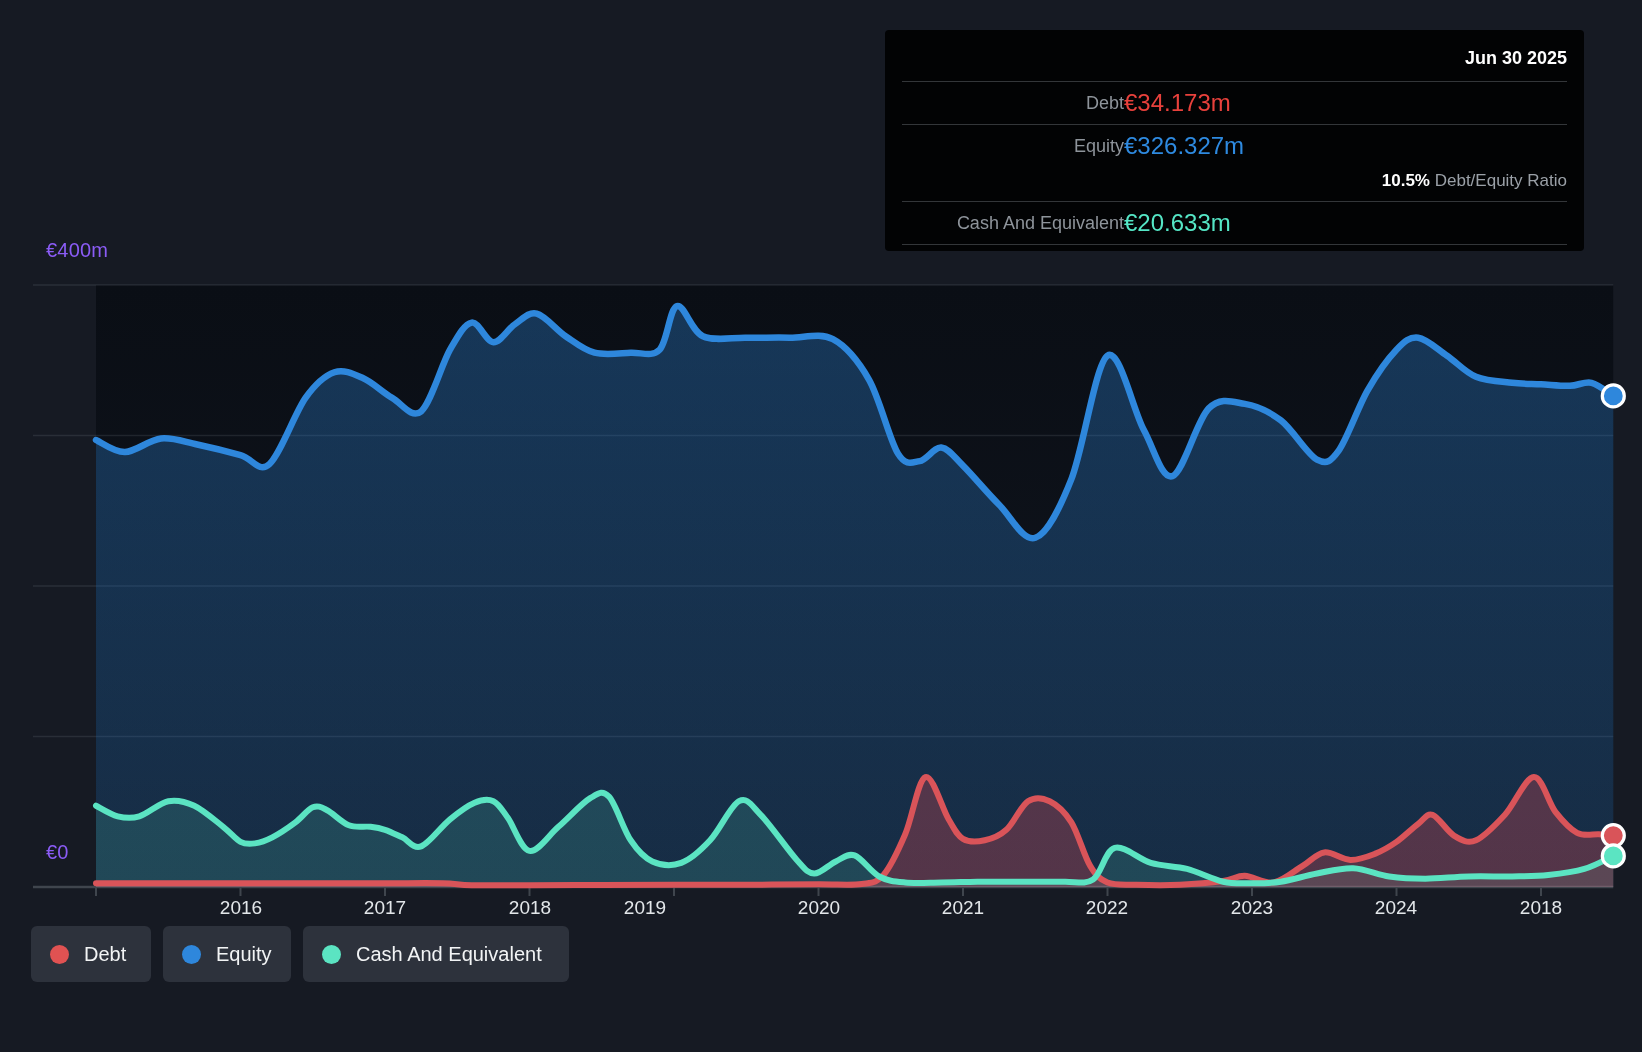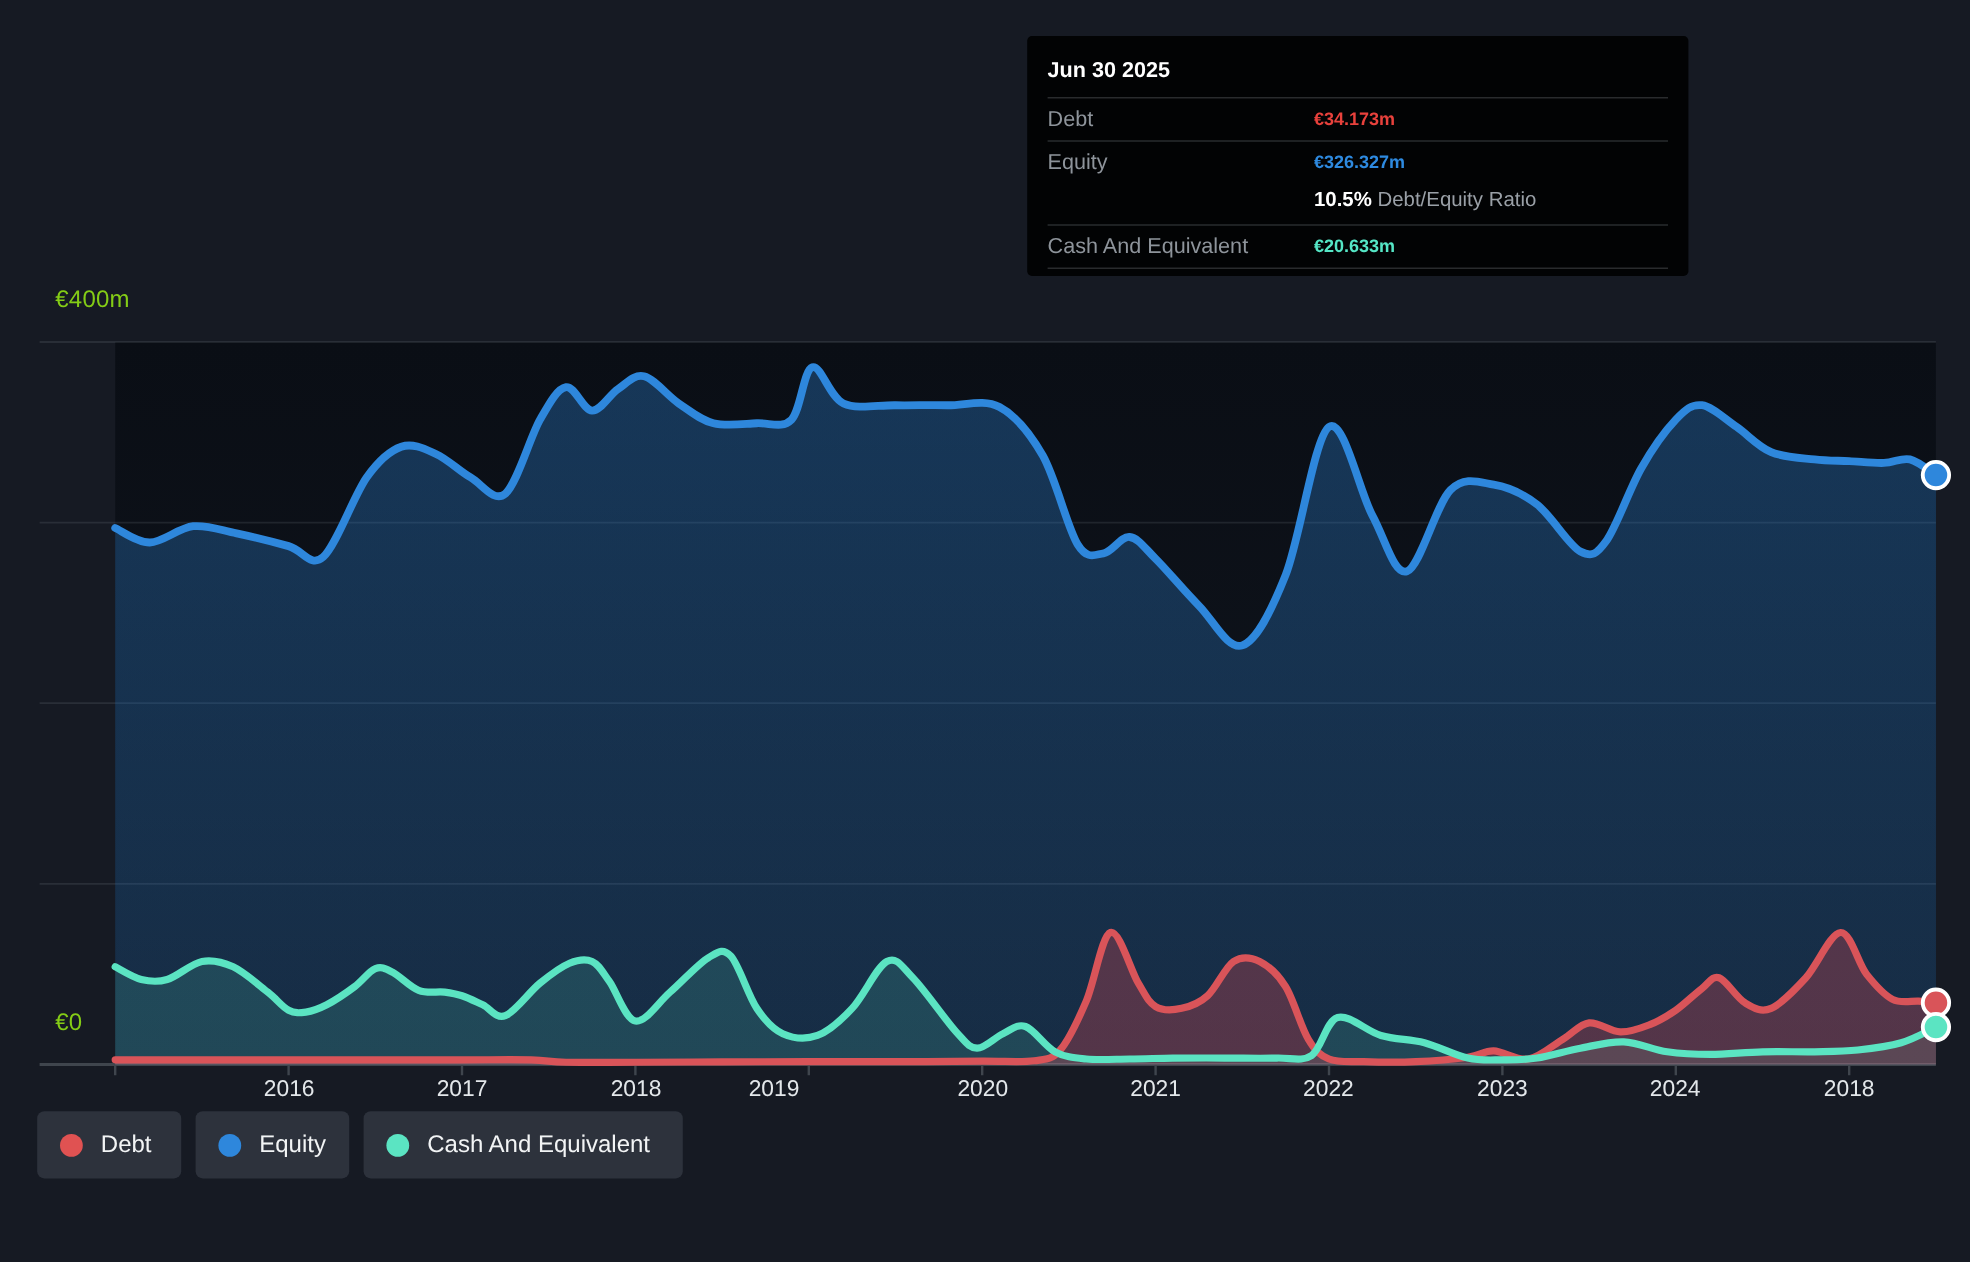--- a/index.html
+++ b/index.html
@@ -1,31 +1,31 @@
 <!DOCTYPE html>
 <html><head>
 <meta charset="utf-8">
 <style>
   html,body{margin:0;padding:0;background:#161a23;width:1642px;height:1052px;overflow:hidden;
     font-family:"Liberation Sans", sans-serif;}
   .stage{position:relative;width:1642px;height:1052px;background:#161a23;}
   svg{position:absolute;left:0;top:0;}
-  .ylabel{position:absolute;color:#84cc16;font-size:20px;letter-spacing:.2px;}
+  .ylabel{position:absolute;color:#8b5cf6;font-size:20px;letter-spacing:.2px;}
   .ylabel.top{left:46px;top:239px;}
   .ylabel.zero{left:46px;top:841px;}
   .xlabel{position:absolute;top:897px;width:90px;text-align:center;color:#e3e7ea;font-size:19px;}
   
-  .tooltip{position:absolute;left:856px;top:30px;width:551px;box-sizing:border-box;
-    background:#020304;border-radius:4px;padding:12px 17px 6px 17px;}
+  .tooltip{position:absolute;left:885px;top:30px;width:699px;box-sizing:border-box;
+    background:#020304;border-radius:4px;padding:12px 17px 6px 17px;text-align:right;}
   .tt-title{color:#ffffff;font-size:18px;font-weight:bold;padding:6px 0 12px 0;
     border-bottom:1px solid #333639;}
   .tt-row{display:flex;align-items:center;padding:7px 0;border-bottom:1px solid #333639;}
   .tt-row.noline{border-bottom:none;}
   .tt-label{flex:0 0 222px;color:#8e949b;font-size:18px;}
-  .tt-val{font-size:15px;font-weight:bold;}
+  .tt-val{font-size:24px;font-weight:normal;}
   .val-debt{color:#e8413c;}
   .val-equity{color:#2e8ae0;}
   .val-cash{color:#55e6c6;}
   .tt-ratio{padding:4px 0 10px 222px;border-bottom:1px solid #333639;font-size:17px;}
   .tt-ratio b{color:#ffffff;font-weight:bold;}
   .tt-ratio span{color:#9aa0a7;}
   
   .legend{position:absolute;left:0;top:926px;width:100%;height:56px;}
   .chip{position:absolute;height:56px;background:#2d323c;border-radius:6px;display:flex;
     align-items:center;padding-left:19px;box-sizing:border-box;cursor:pointer;}

